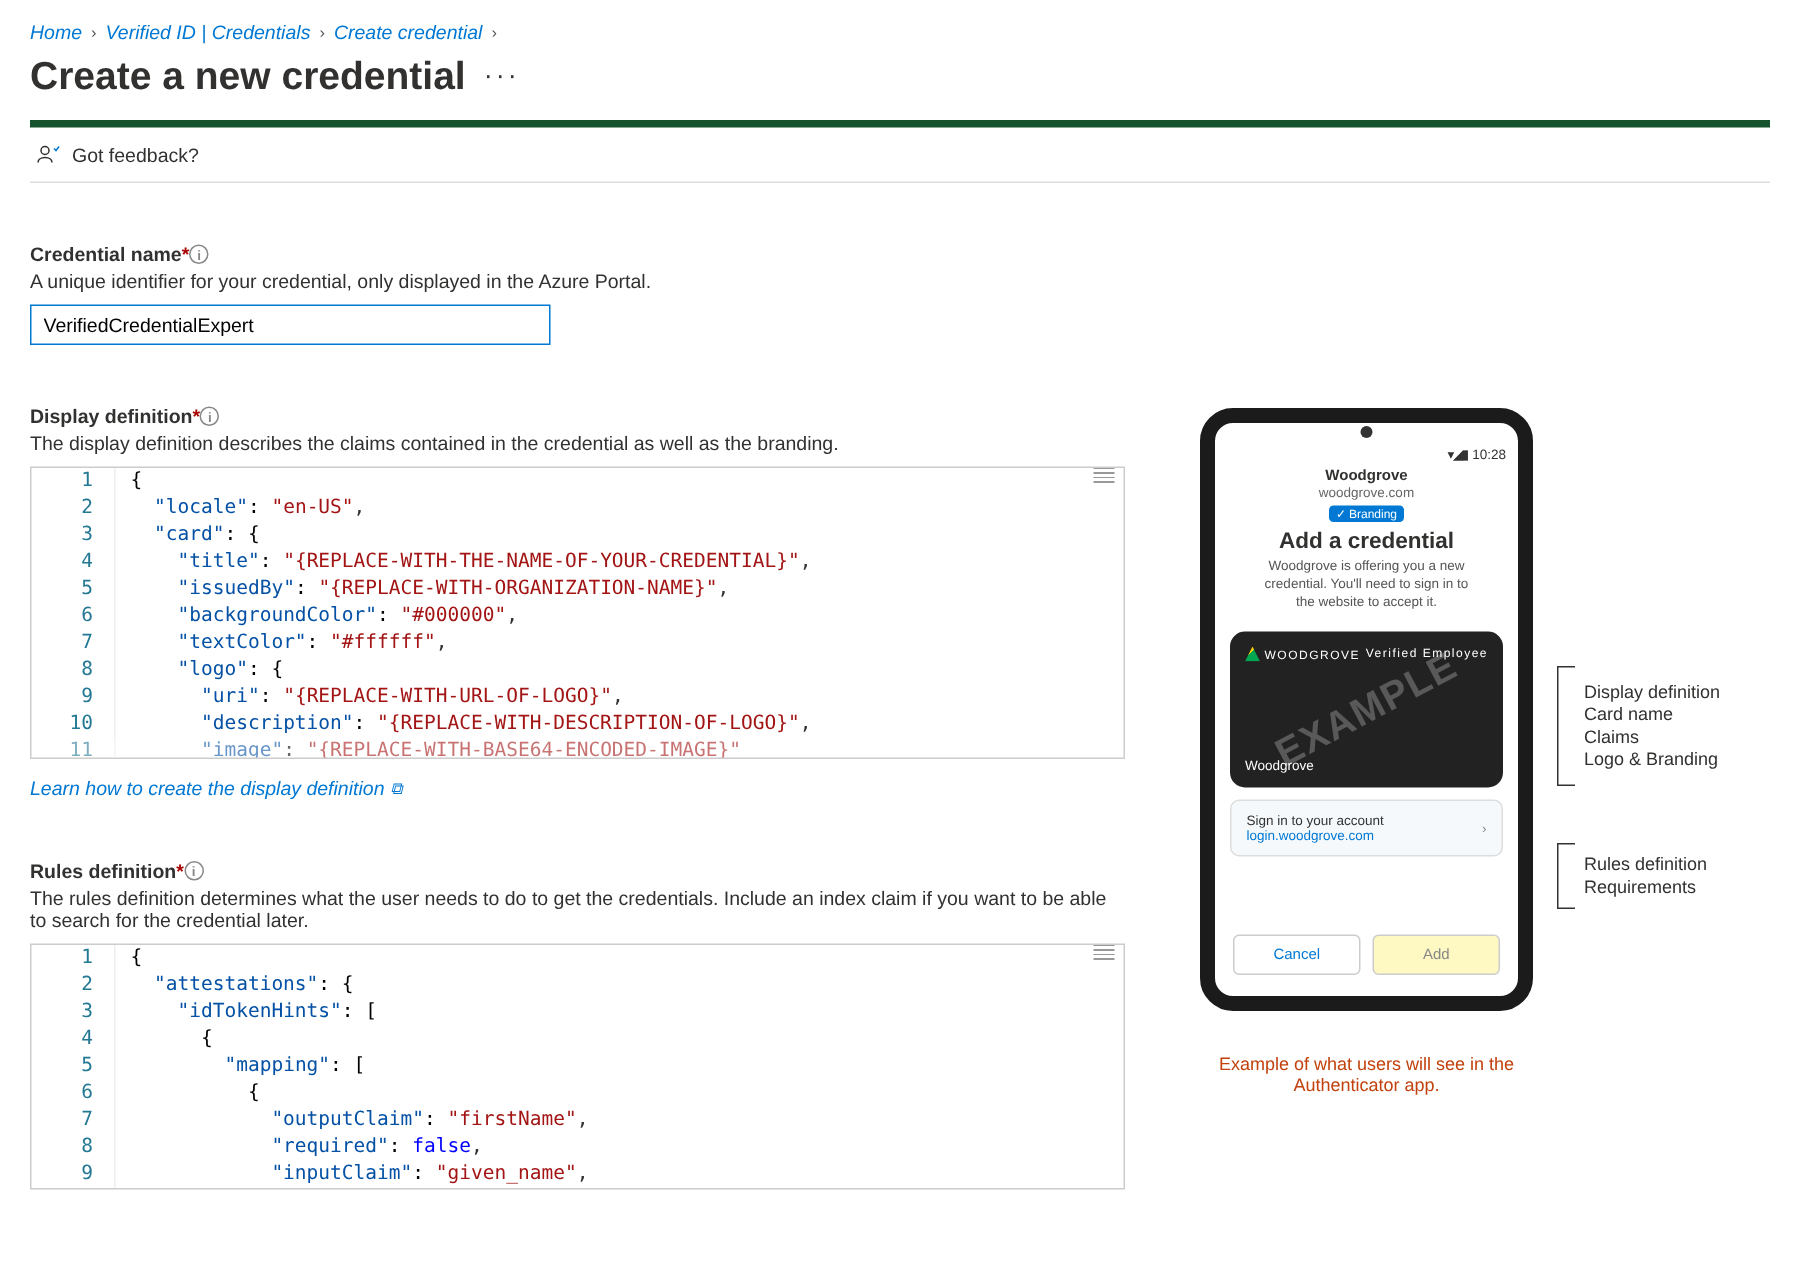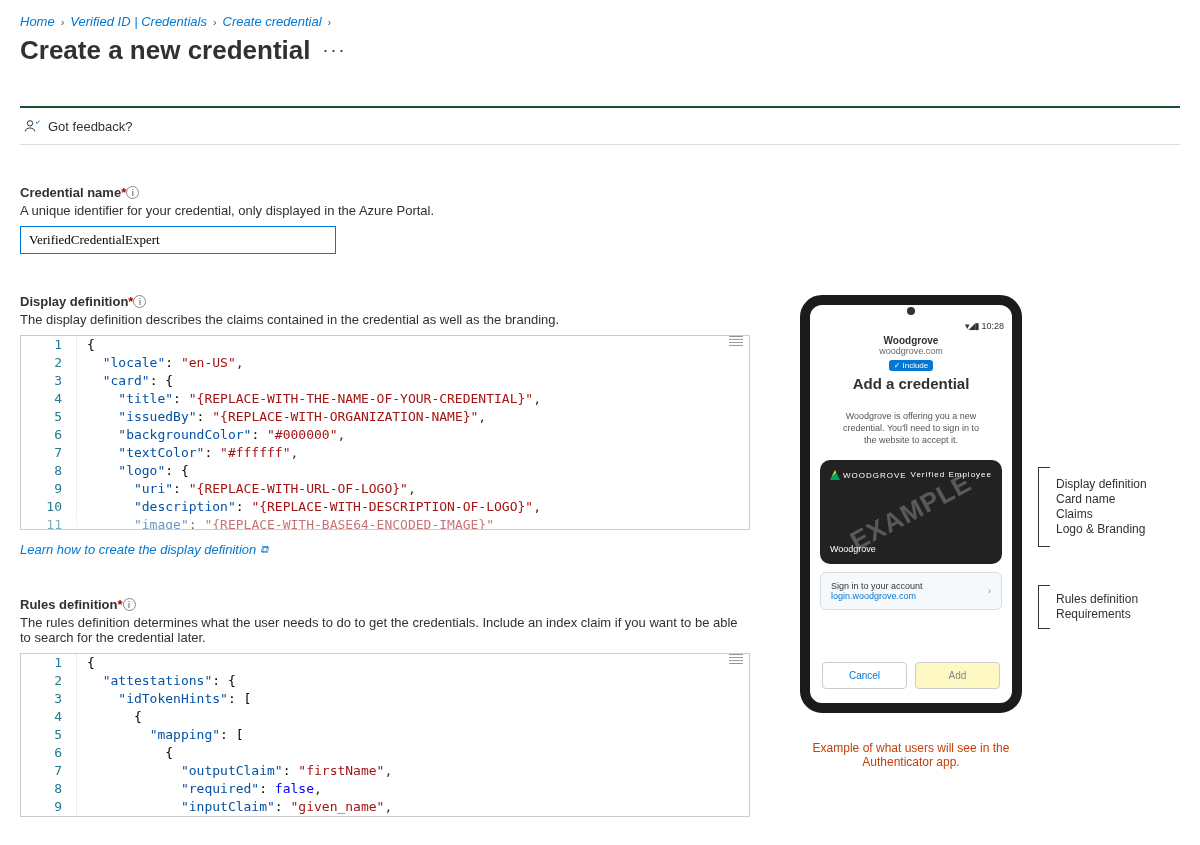--- a/index.html
+++ b/index.html
@@ -3,33 +3,33 @@
 <meta charset="utf-8">
 <style>
   * { box-sizing: border-box; margin: 0; padding: 0; }
   body { font-family: "Segoe UI", -apple-system, sans-serif; font-size: 13px; color: #323130; background: #fff; padding: 14px 20px; }
   a { color: #0078d4; text-decoration: none; cursor: pointer; font-style: italic; }
 
   .breadcrumb { display:flex; align-items:center; gap:6px; font-size:13px; margin-bottom:6px; }
   .breadcrumb .sep { color:#555; font-size:11px; }
   h1 { font-size:26px; font-weight:600; margin-bottom:4px; display:flex; align-items:center; gap:12px; }
   h1 .more { font-size:18px; letter-spacing:2px; color:#333; cursor:pointer; font-weight:400;}
-  .feedback-bar { border-top:2px solid #14532d; border-bottom:1px solid #ddd; margin-top:40px; padding:10px 4px; display:flex; align-items:center; gap:8px; font-size:13px;}
+  .feedback-bar { border-top:5px solid #14532d; border-bottom:1px solid #ddd; margin-top:14px; padding:10px 4px; display:flex; align-items:center; gap:8px; font-size:13px;}
   .feedback-bar svg { width:16px; height:16px; }
 
   .main { display:flex; gap:50px; }
   .left { flex:1; max-width:740px; }
   .right { width:380px; padding-top:150px;}
 
   .field-block { margin-top:40px; }
   .label-row { font-size:13px; font-weight:600; display:flex; align-items:center; gap:0; }
   .req { color:#a80000; }
   .info-icon { display:inline-flex; align-items:center; justify-content:center; width:13px; height:13px; border:1px solid #888; border-radius:50%; font-size:9px; color:#888; cursor:pointer;}
   .hint { font-size:13px; color:#323130; margin-top:3px; margin-bottom:8px; }
-  .text-input { width:316px; padding:5px 8px; border:1px solid #0078d4; outline:none; font-size:13px; font-family:Liberation Serif, serif;}
+  .text-input { width:347px; padding:5px 8px; border:1px solid #0078d4; outline:none; font-size:13px; font-family:Liberation Sans, sans-serif;}
 
   .code-editor { border:1px solid #ccc; margin-top:6px; font-family:Consolas, monospace; font-size:13px; max-height:195px; overflow:hidden; position:relative;}
   .code-editor .handle { position:absolute; top:0; right:6px; width:14px; height:10px; background:repeating-linear-gradient(#999 0 1px, transparent 1px 3px); }
   .code-line { display:flex; }
   .gutter { width:56px; text-align:right; padding-right:14px; color:#237893; border-right:1px solid #eee; user-select:none; line-height:18px;}
   .code { padding-left:10px; white-space:pre; line-height:18px;}
   .tok-brace { color:#000; }
   .tok-key { color:#0451a5; }
   .tok-str { color:#a31515; }
   .tok-colon { color:#000; }
@@ -43,21 +43,21 @@
   .phone-frame { width:222px; border:10px solid #1b1b1b; border-radius:22px; background:#fff; overflow:hidden; position:relative; }
   .phone-notch { position:absolute; top:0; left:50%; transform:translateX(-50%); width:8px; height:8px; background:#333; border-radius:50%; margin-top:2px;}
   .phone-inner { padding-top:14px; }
   .phone-status { display:flex; justify-content:flex-end; align-items:center; gap:3px; font-size:9px; padding:2px 8px; color:#333;}
   .phone-status .icons { letter-spacing:-1px; }
   .phone-head { text-align:center; padding:2px 8px 6px; }
   .phone-head .company { font-size:10px; font-weight:600; }
   .phone-head .domain { font-size:9px; color:#666; }
   .verified-chip { display:inline-flex; align-items:center; gap:2px; background:#0078d4; color:#fff; font-size:8px; padding:1px 5px; border-radius:3px; margin-top:2px;}
   .phone-title { font-size:15px; font-weight:700; margin-top:4px;}
-  .phone-sub { font-size:9px; color:#555; margin-top:18px; padding:0 18px; line-height:12px;}
+  .phone-sub { font-size:9px; color:#555; margin-top:2px; padding:0 18px; line-height:12px;}
   .card { margin:8px 10px; height:104px; border-radius:10px; background:#222; color:#fff; padding:10px; position:relative; overflow:hidden;}
   .card .watermark { position:absolute; top:50%; left:50%; transform:translate(-50%,-50%) rotate(-28deg); font-size:26px; font-weight:700; color:rgba(255,255,255,0.25); letter-spacing:1px; pointer-events:none;}
   .card-top { display:flex; justify-content:space-between; font-size:8px; letter-spacing:1px; }
   .card-top .logo { display:flex; align-items:center; gap:3px;}
   .logo-mark { display:inline-block; width:10px; height:10px; background:linear-gradient(135deg,#ffd400 40%, #00a651 40% 70%, #00a651 70%); clip-path: polygon(0 100%, 50% 0, 100% 100%);}
   .card-bottom { position:absolute; bottom:10px; left:10px; font-size:9px; }
   .signin-box { margin:6px 10px; border:1px solid #ddd; border-radius:6px; padding:8px 10px; font-size:9px; display:flex; justify-content:space-between; align-items:center; background:#f5f9fc;}
   .signin-box .s-title { font-size:9px; color:#333; }
   .signin-box .s-link { color:#0078d4; font-size:9px;}
   .phone-actions { display:flex; gap:8px; padding:46px 12px 14px; }
@@ -230,21 +230,21 @@
         <div class="phone-frame">
           <div class="phone-notch"></div>
           <div class="phone-inner">
             <div class="phone-status">
               <span class="icons">▾◢▮</span>
               <span>10:28</span>
             </div>
             <div class="phone-head">
               <div class="company">Woodgrove</div>
               <div class="domain">woodgrove.com</div>
-              <span class="verified-chip">✓ <span>Include</span></span>
+              <span class="verified-chip">✓ <span>Branding</span></span>
               <div class="phone-title">Add a credential</div>
               <div class="phone-sub">Woodgrove is offering you a new credential. You'll need to sign in to the website to accept it.</div>
             </div>
             <div class="card">
               <div class="watermark">EXAMPLE</div>
               <div class="card-top">
                 <span class="logo">
                     <span class="logo-mark"></span>
                     <span>WOODGROVE</span>
                   </span>

